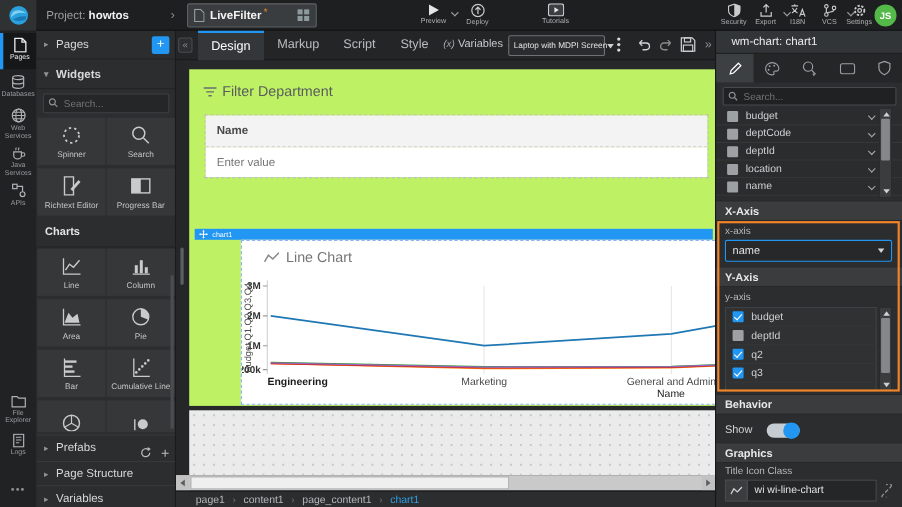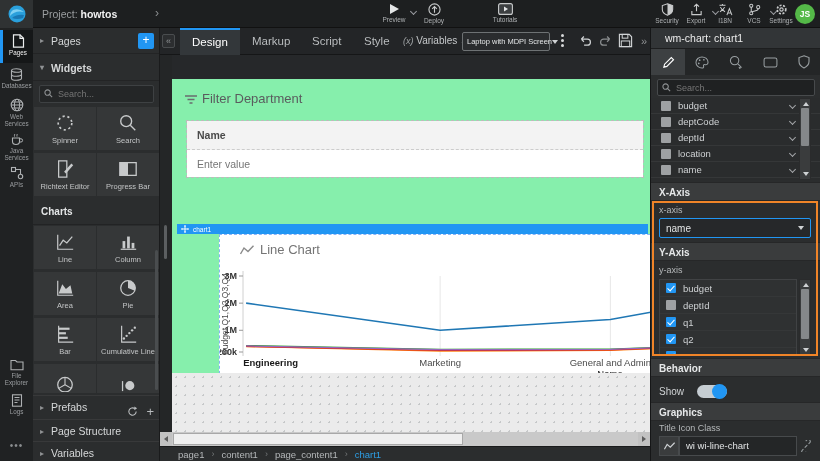--- a/index.html
+++ b/index.html
@@ -59,21 +59,21 @@
   .tile{position:absolute;width:62px;height:43px;background:#353738;display:flex;flex-direction:column;align-items:center;justify-content:center;cursor:pointer;}
   .tile .tlabel{font-size:7.5px;color:#c3c5c6;margin-top:3px;white-space:nowrap;}
   .tile.partial{height:29px;overflow:hidden;justify-content:flex-start;padding-top:8px;}
   .charts-hdr{position:absolute;left:0;top:171px;width:127px;height:26px;line-height:26px;background:#2b2d2e;font-size:10px;font-weight:bold;color:#e3e5e6;padding-left:8px;border-bottom:1px solid #222324;}
   .lp-scroll{position:absolute;right:1px;top:222px;width:3px;height:140px;background:#4a4d4f;border-radius:2px;}
 
   
   #canvas{position:absolute;left:160px;top:55px;width:490px;height:377px;background:#26282a;}
   #gutter{position:absolute;left:0;top:0;width:12px;height:377px;background:#242627;}
   #gutter .gthumb{position:absolute;left:4px;top:170px;width:3px;height:34px;background:#5c5f61;border-radius:2px;}
-  #page{position:absolute;left:12px;top:24px;width:478px;height:306px;background:#86efac;}
+  #page{position:absolute;left:12px;top:8px;width:478px;height:306px;background:#bef264;}
   #dotgrid{position:absolute;left:12px;top:318px;width:478px;height:59px;background:#ebebeb;
            background-image:radial-gradient(#c6c8c9 1px, transparent 1px);background-size:9px 9px;}
   .form-title{position:absolute;left:30px;top:12px;font-size:13px;color:#5a5c5e;}
   .filter-ic{position:absolute;left:13px;top:16px;}
   #filter-panel{position:absolute;left:14px;top:41px;width:458px;height:58px;border:1px dashed #bbb;}
   #filter-panel .frow1{height:29px;background:#f3f3f3;border-bottom:1px dashed #ccc;line-height:29px;padding-left:10px;font-size:10.5px;font-weight:bold;color:#4a4a4a;}
   #filter-panel .frow2{height:27px;background:#fff;}
   #filter-panel input{width:100%;height:100%;border:none;outline:none;padding-left:10px;font-size:10.5px;color:#333;font-family:"Liberation Sans",sans-serif;background:transparent;}
   #chart-widget{position:absolute;left:5px;top:145px;width:471px;height:160px;}
   #sel-bar{position:absolute;left:0;top:0;width:471px;height:10px;background:#2196f3;display:flex;align-items:center;padding-left:4px;}
@@ -146,20 +146,33 @@
         <circle cx="10" cy="10" r="8.5" fill="#2aa0dc"></circle>
         <path d="M3,12 Q8,6 17,8 Q12,4 6,6 Q3,8 3,12" fill="#7fd0f2"></path>
         <path d="M5,14 Q10,10 17,11 L16,14 Q10,16 5,14" fill="#1878b4"></path>
       </svg>
     </div>
     <div class="proj">
       <span class="plabel">Project:</span>
       <span class="pname">howtos</span>
     </div>
     <span class="chev-right">›</span>
+    <div id="page-tab">
+      <svg width="10" height="12" viewBox="0 0 10 12">
+        <path d="M1,0.5 H6.2 L9.5,3.8 V11.5 H1 Z" fill="none" stroke="#9aa0a3" stroke-width="1"></path>
+      </svg>
+      <span class="tname">LiveFilter</span>
+      <span class="star">*</span>
+      <svg class="gridic" width="12" height="12" viewBox="0 0 12 12">
+        <rect x="0.5" y="0.5" width="4.6" height="4.6" fill="#8f9aa0"></rect>
+          <rect x="6.5" y="0.5" width="4.6" height="4.6" fill="#8f9aa0"></rect>
+        <rect x="0.5" y="6.5" width="4.6" height="4.6" fill="#8f9aa0"></rect>
+          <rect x="6.5" y="6.5" width="4.6" height="4.6" fill="#8f9aa0"></rect>
+      </svg>
+    </div>
 
     <div class="tb-item" style="left:374px;">
       <svg width="11" height="12" viewBox="0 0 11 12">
           <polygon points="1,1 10,6 1,11" fill="#e4e6e7"></polygon>
         </svg>
       <span class="lbl">Preview</span>
       <span class="dd-chev"></span>
     </div>
     <div class="tb-item" style="left:414px;">
       <svg width="13" height="13" viewBox="0 0 14 14">
@@ -602,24 +615,20 @@
       <div class="rp-row" style="height:17px;padding-left:6px;">
         <span class="cb checked"></span>
         <span class="flabel">budget</span>
       </div>
       <div class="rp-row" style="height:17px;padding-left:6px;">
         <span class="cb"></span>
         <span class="flabel">deptId</span>
       </div>
       <div class="rp-row" style="height:17px;padding-left:6px;">
         <span class="cb checked"></span>
-        <span class="flabel">q1</span>
-      </div>
-      <div class="rp-row" style="height:17px;padding-left:6px;">
-        <span class="cb checked"></span>
         <span class="flabel">q2</span>
       </div>
       <div class="rp-row" style="height:17px;padding-left:6px;">
         <span class="cb checked"></span>
         <span class="flabel">q3</span>
       </div>
     </div>
     <div class="vscroll" style="left:148px;top:251px;height:77px;">
       <span class="va up"></span>
       <div class="vthumb" style="top:9px;height:50px;"></div>

